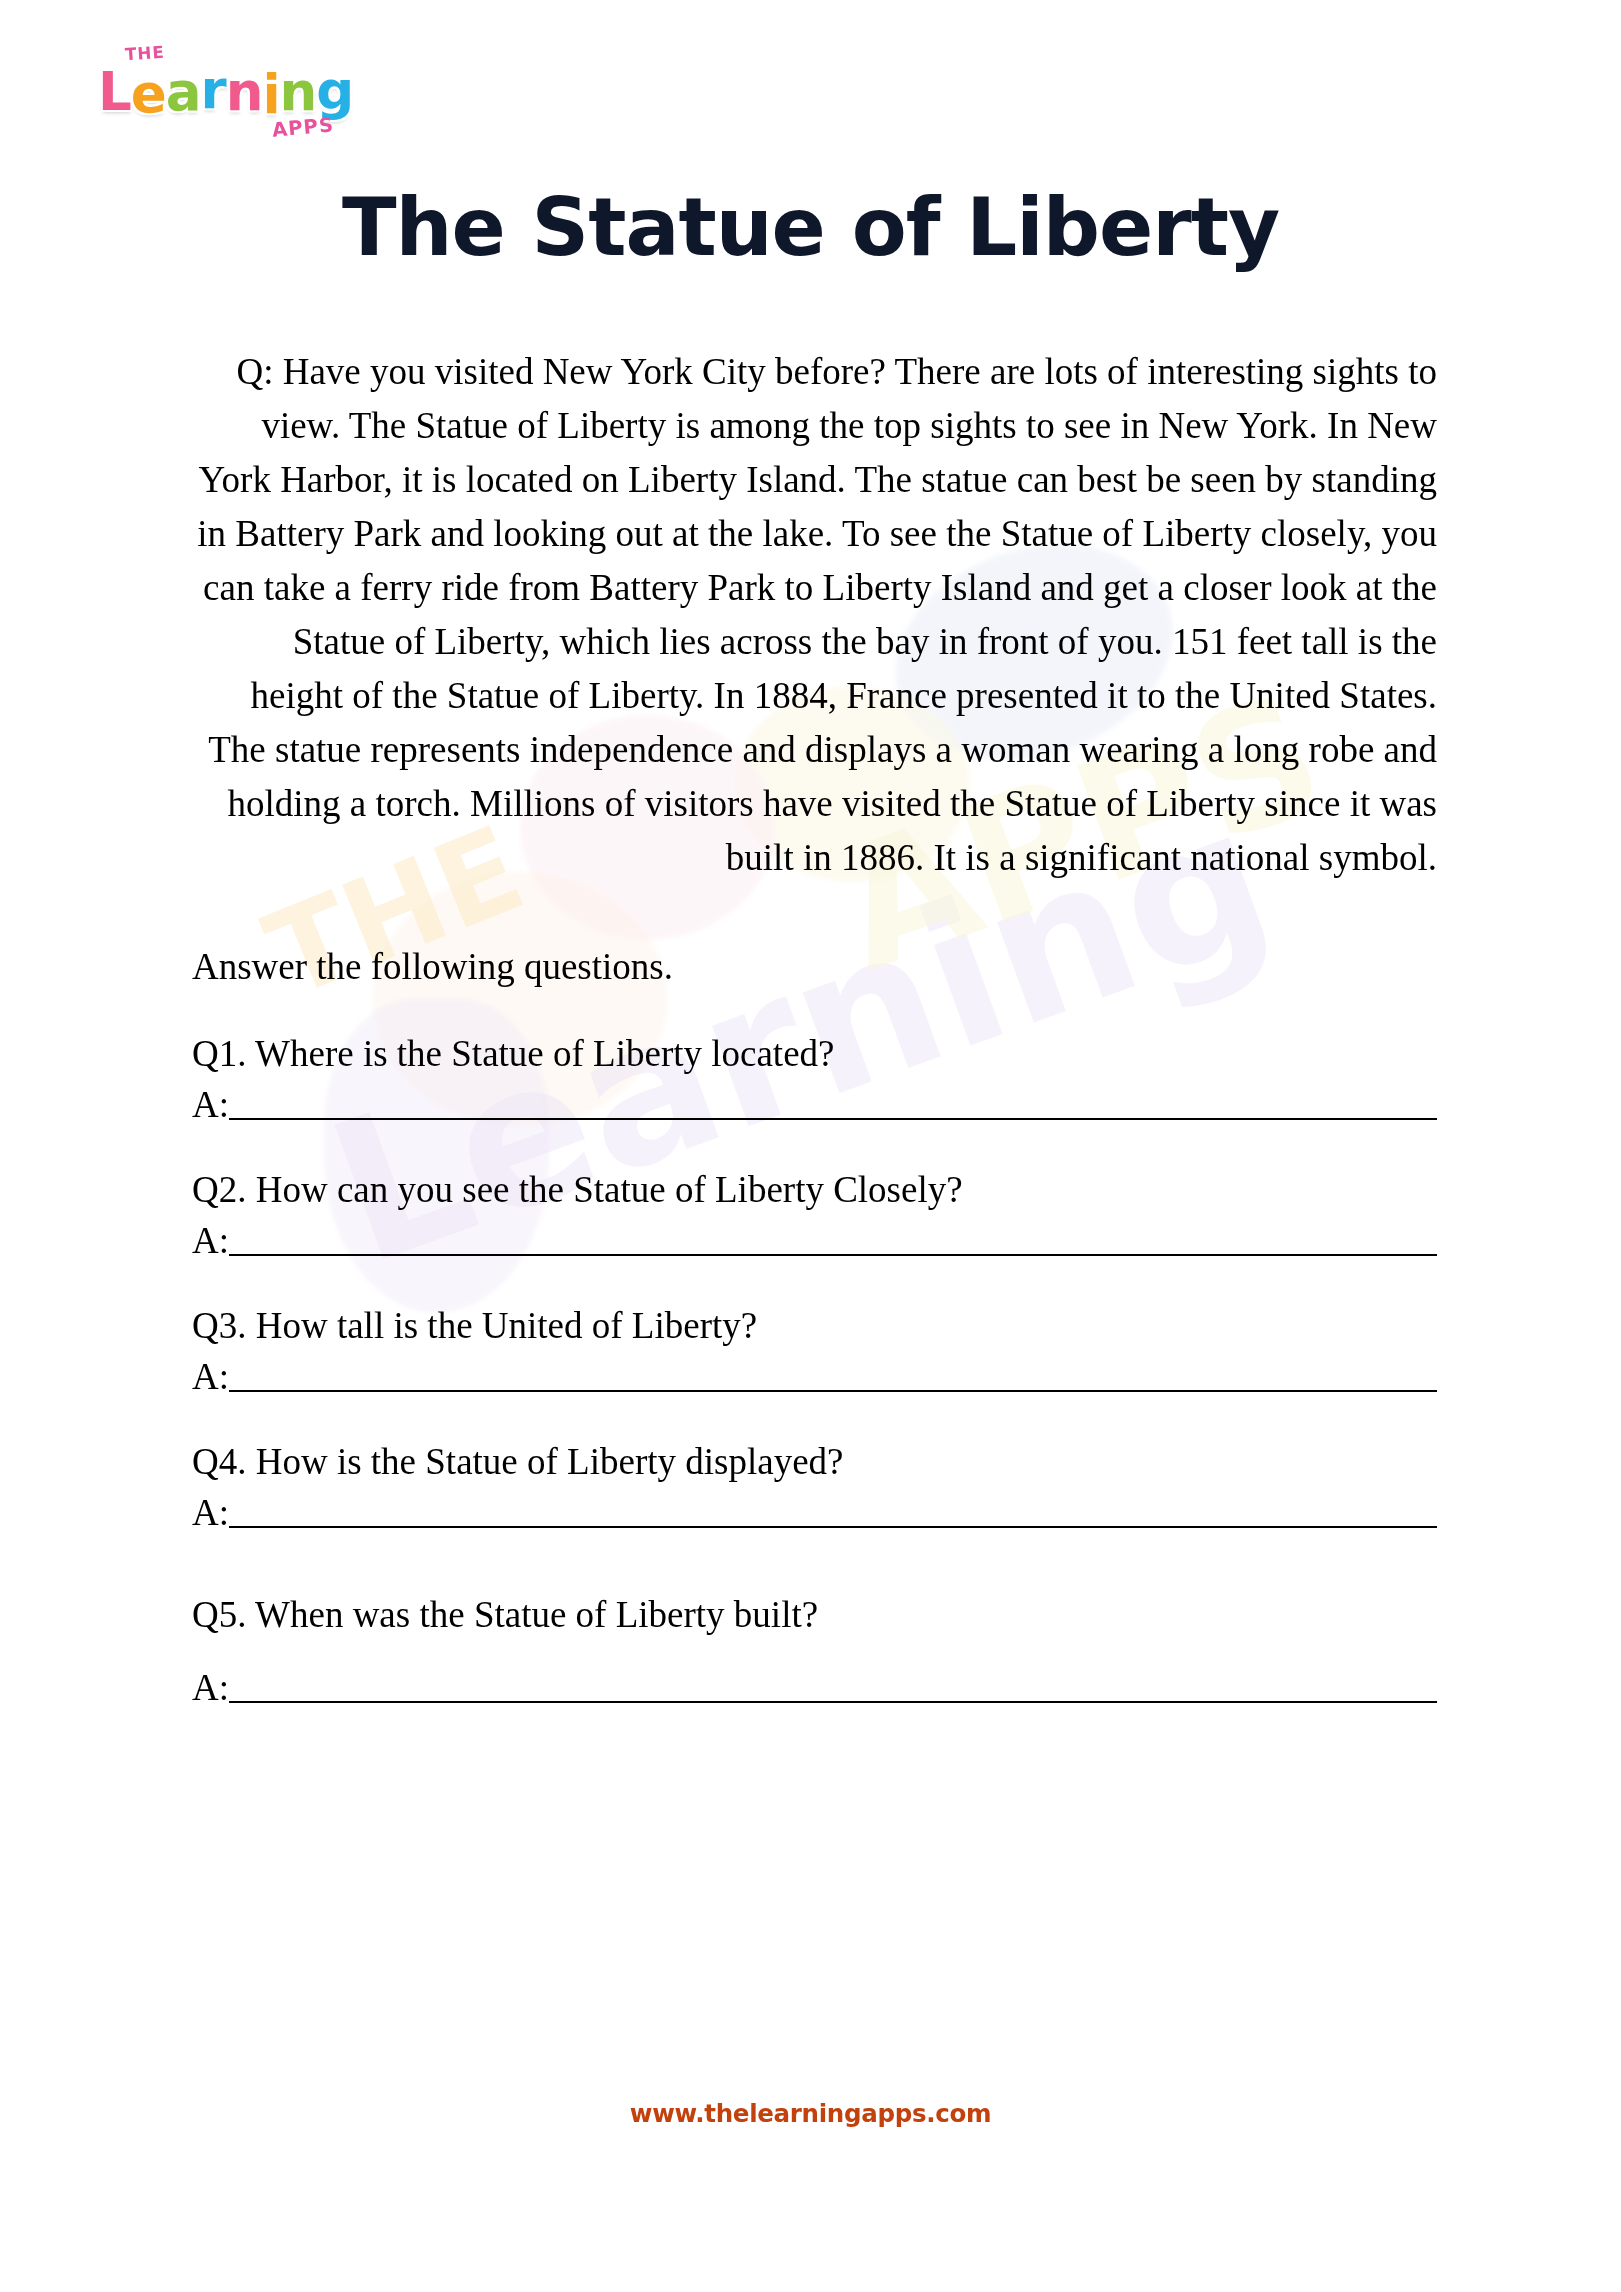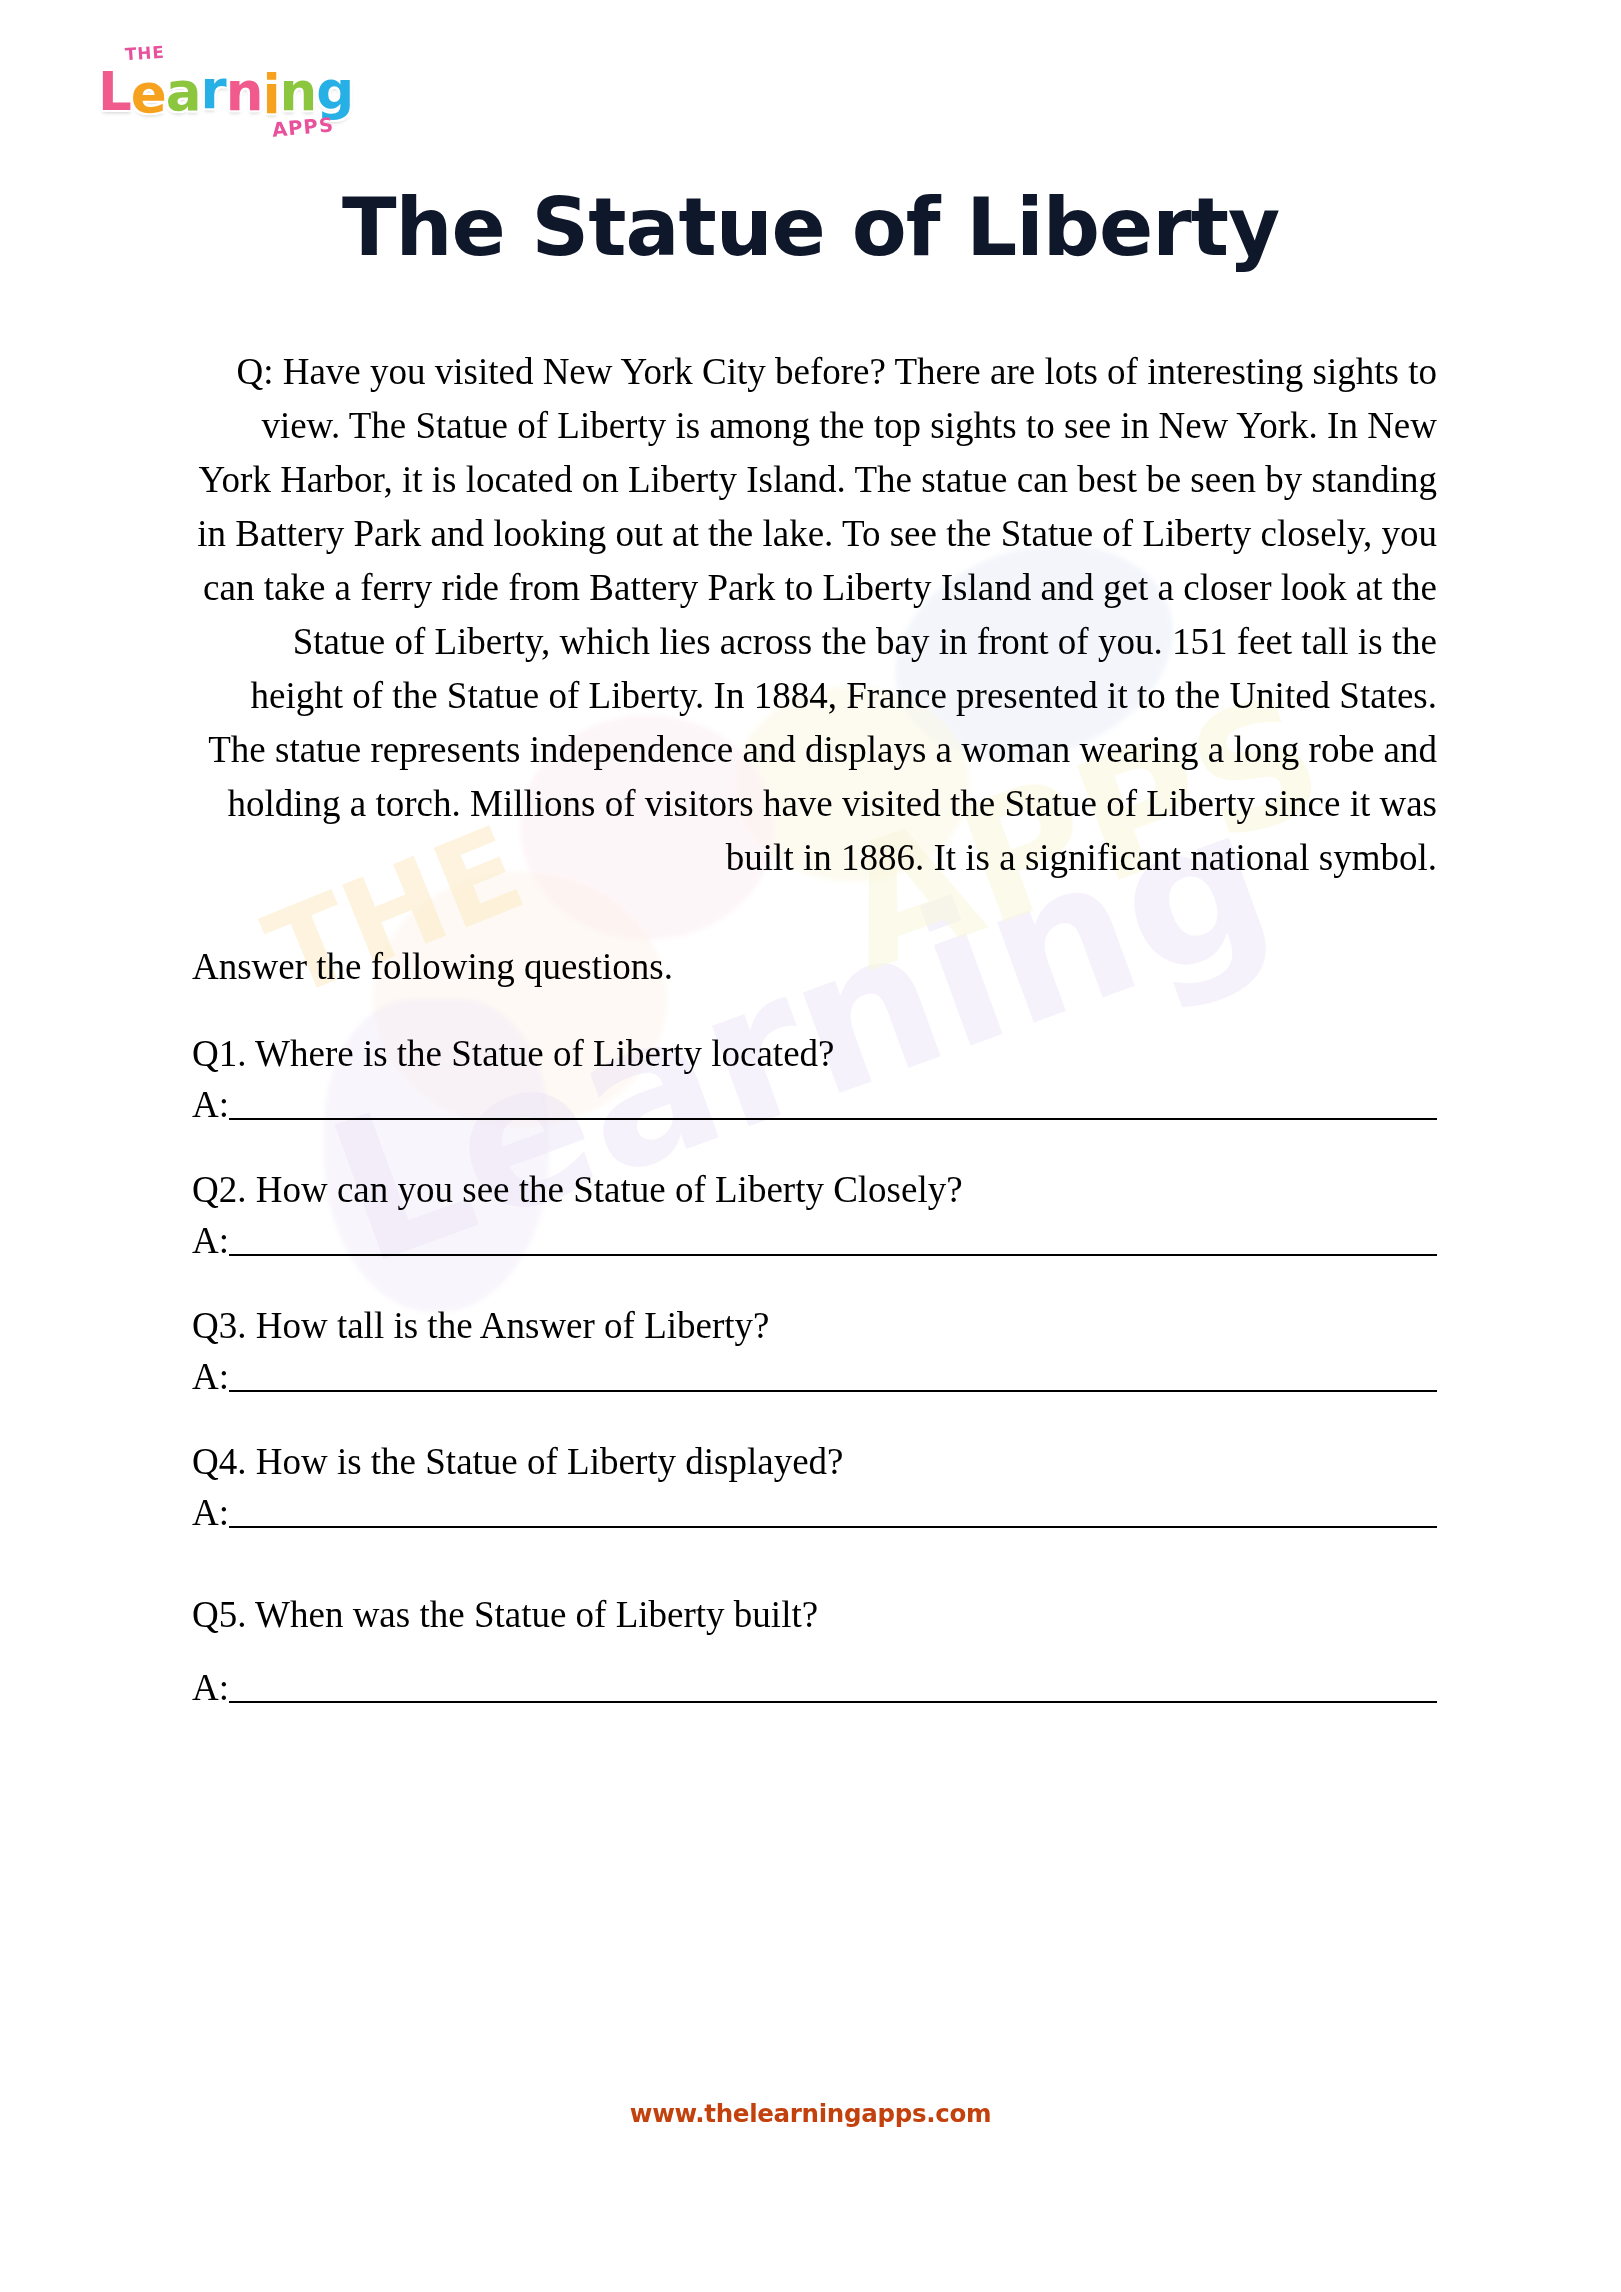--- a/index.html
+++ b/index.html
@@ -238,21 +238,21 @@
 
     <div class="qa">
       <div class="q">Q2. How can you see the Statue of Liberty Closely?</div>
       <div class="a">
         <span class="label">A:</span>
         <span class="rule"></span>
       </div>
     </div>
 
     <div class="qa">
-      <div class="q">Q3. How tall is the Answer of Liberty?</div>
+      <div class="q">Q3. How tall is the United of Liberty?</div>
       <div class="a">
         <span class="label">A:</span>
         <span class="rule"></span>
       </div>
     </div>
 
     <div class="qa">
       <div class="q">Q4. How is the Statue of Liberty displayed?</div>
       <div class="a">
         <span class="label">A:</span>

